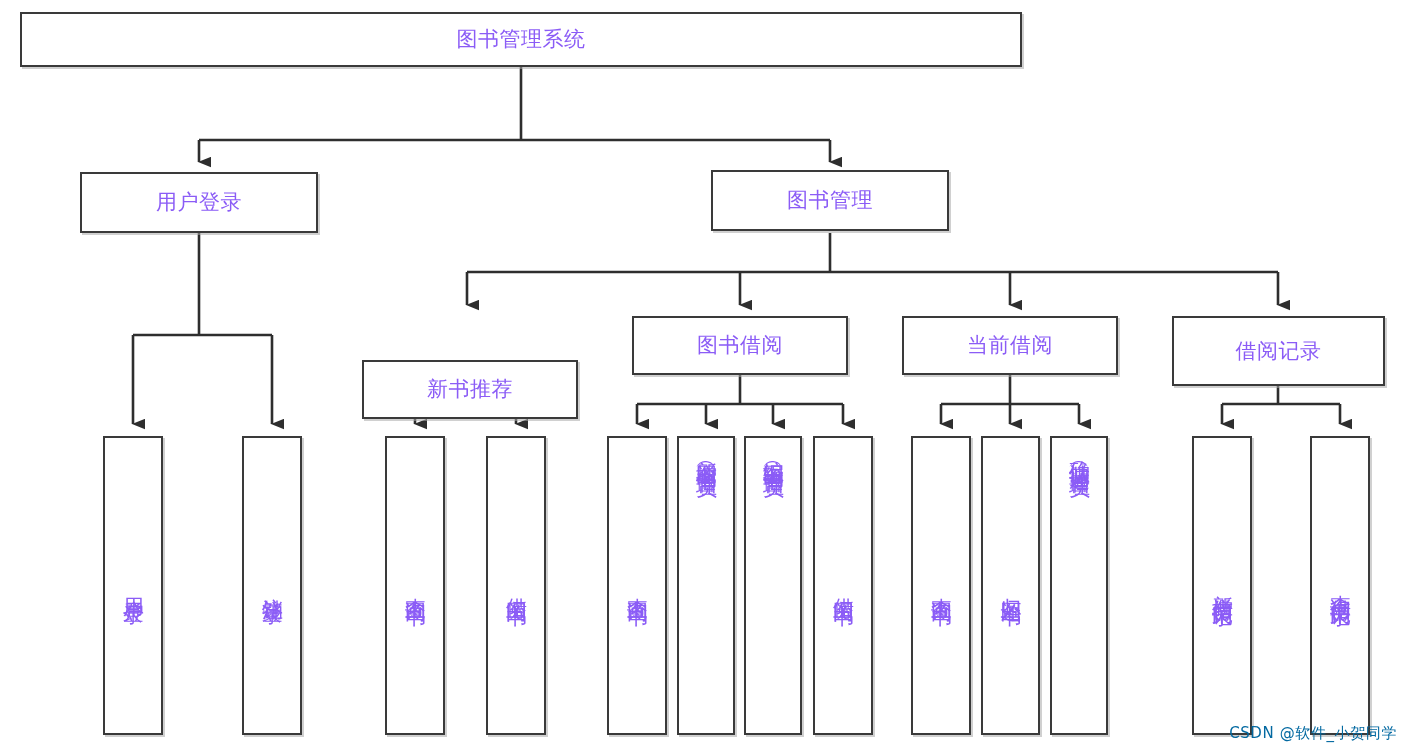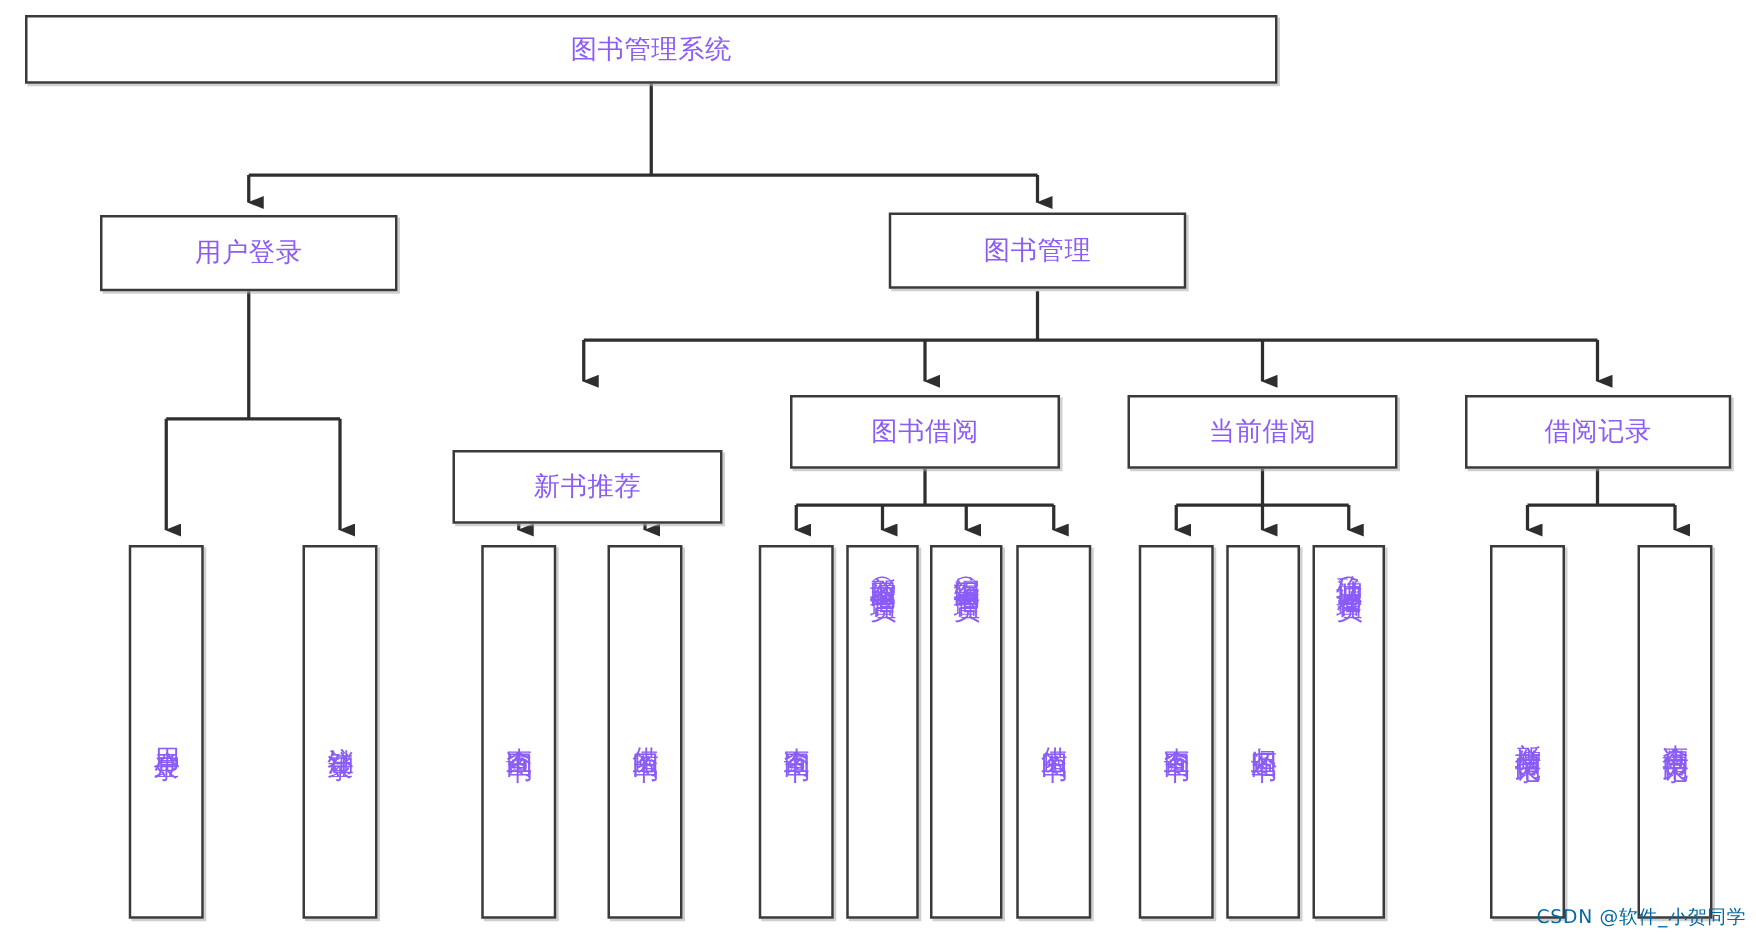--- a/index.html
+++ b/index.html
@@ -155,21 +155,21 @@
   </div>
 
   <div class="node-box" style="left:632px; top:316px; width:216px; height:59px;">
     <span class="node-label">图书借阅</span>
   </div>
 
   <div class="node-box" style="left:902px; top:316px; width:216px; height:59px;">
     <span class="node-label">当前借阅</span>
   </div>
 
-  <div class="node-box" style="left:1172px; top:316px; width:213px; height:59px;">
+  <div class="node-box" style="left:1172px; top:316px; width:213px; height:70px;">
     <span class="node-label">借阅记录</span>
   </div>
 
   <div class="node-box vertical centered" style="left:103px; top:436px; width:60px; height:299px;">
     <span class="node-label">用户登录</span>
   </div>
 
   <div class="node-box vertical centered" style="left:242px; top:436px; width:60px; height:299px;">
     <span class="node-label">注销登录</span>
   </div>

